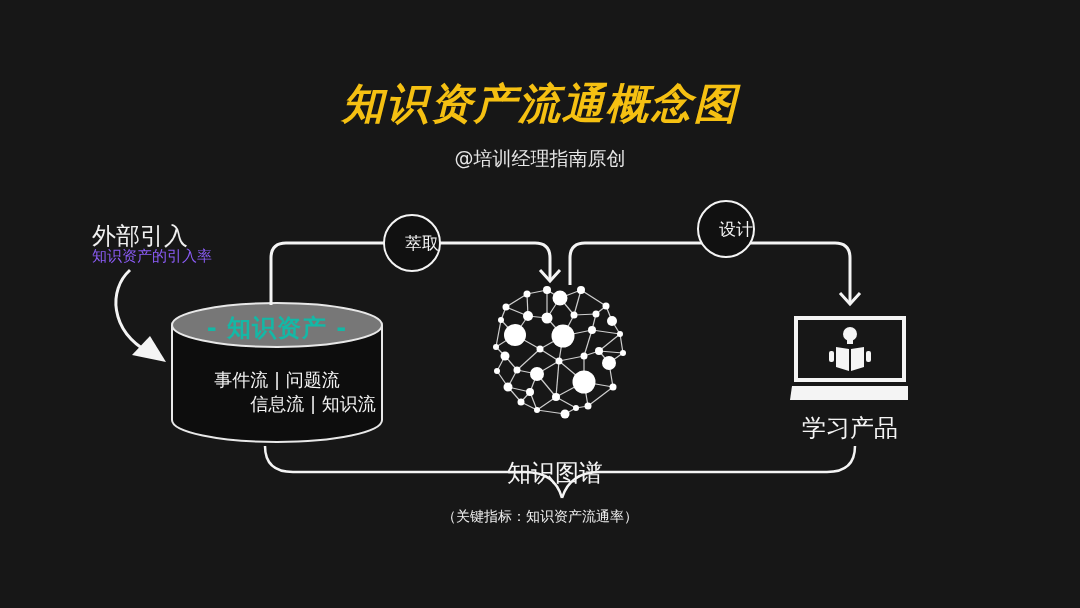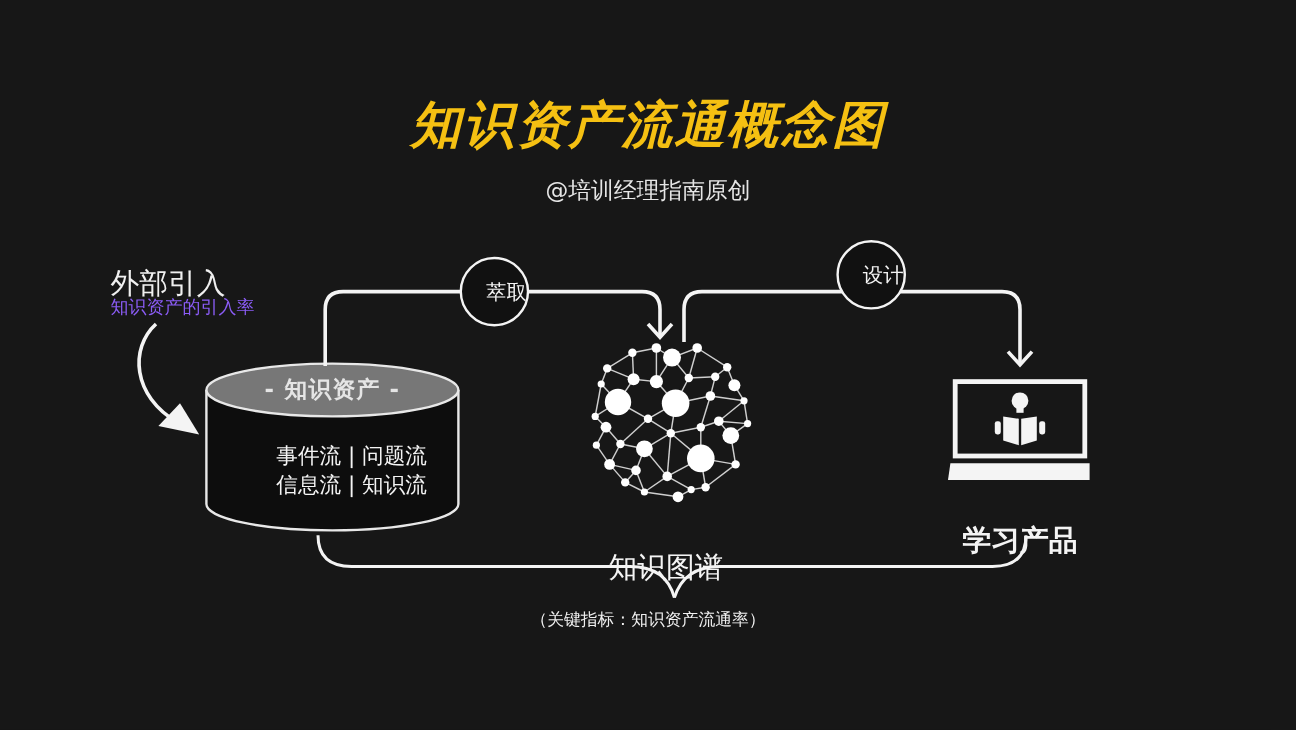--- a/index.html
+++ b/index.html
@@ -17,36 +17,36 @@
       font-style: italic; letter-spacing: 2px;
     }
     .subtitle {
       left: 0; width: 1080px; top: 146px; text-align: center;
       font-size: 19px; color: #e6e6e6;
     }
     .ext-title { left: 92px; top: 220px; font-size: 24px; color: #f0f0f0; }
     .ext-sub { left: 92px; top: 247px; font-size: 15px; color: #8b5cf6; }
     .cyl-label {
       left: 172px; width: 210px; top: 312px; text-align: center;
-      font-size: 19px; color: #e5e5e5; font-weight: bold; letter-spacing: 1px;
+      font-size: 24px; color: #14b8a6; font-weight: bold; letter-spacing: 1px;
     }
     .cyl-line {
       left: 172px; width: 210px; text-align: center;
-      font-size: 18px; color: #f4f4f4; padding-left: 16px;
+      font-size: 18px; color: #f4f4f4;
     }
     .cyl-line1 { top: 368px; }
-    .cyl-line2 { top: 392px; }
+    .cyl-line2 { top: 392px; margin-left: 36px; }
     .circle-label {
       width: 58px; height: 58px; border: 2px solid #f4f4f4; border-radius: 50%;
       background: #111111; display: flex; align-items: center; justify-content: flex-end;
       font-size: 17px; color: #f4f4f4; box-sizing: border-box;
     }
     .node-label { font-size: 24px; color: #f4f4f4; text-align: center; }
     .kg-label { left: 480px; width: 150px; top: 422px; margin-top: 35px; }
-    .lp-label { left: 775px; width: 150px; top: 434px; font-weight: bold; }
+    .lp-label { left: 775px; width: 150px; top: 412px; }
     .metric {
       left: 0; width: 1080px; top: 508px; text-align: center;
       font-size: 14px; color: #f0f0f0;
     }
     svg.diagram { position: absolute; left: 0; top: 0; }
   </style>
 </head>
 <body>
 
 <svg class="diagram" width="1080" height="608" viewBox="0 0 1080 608">

